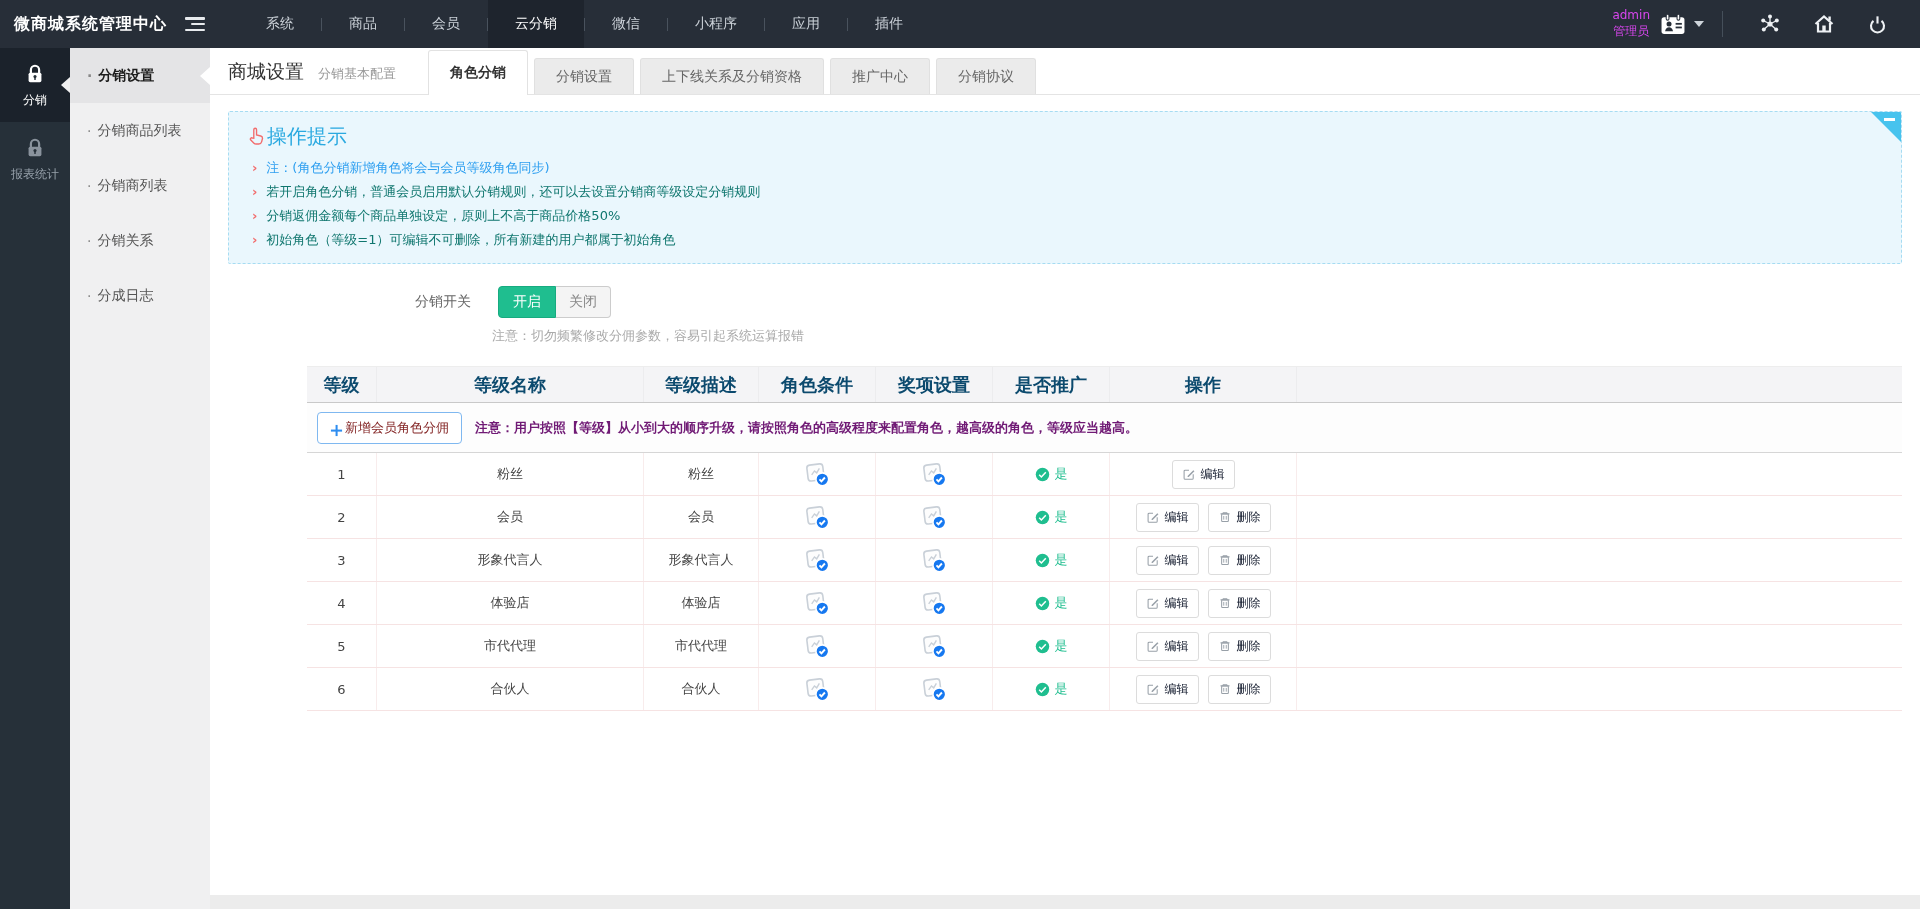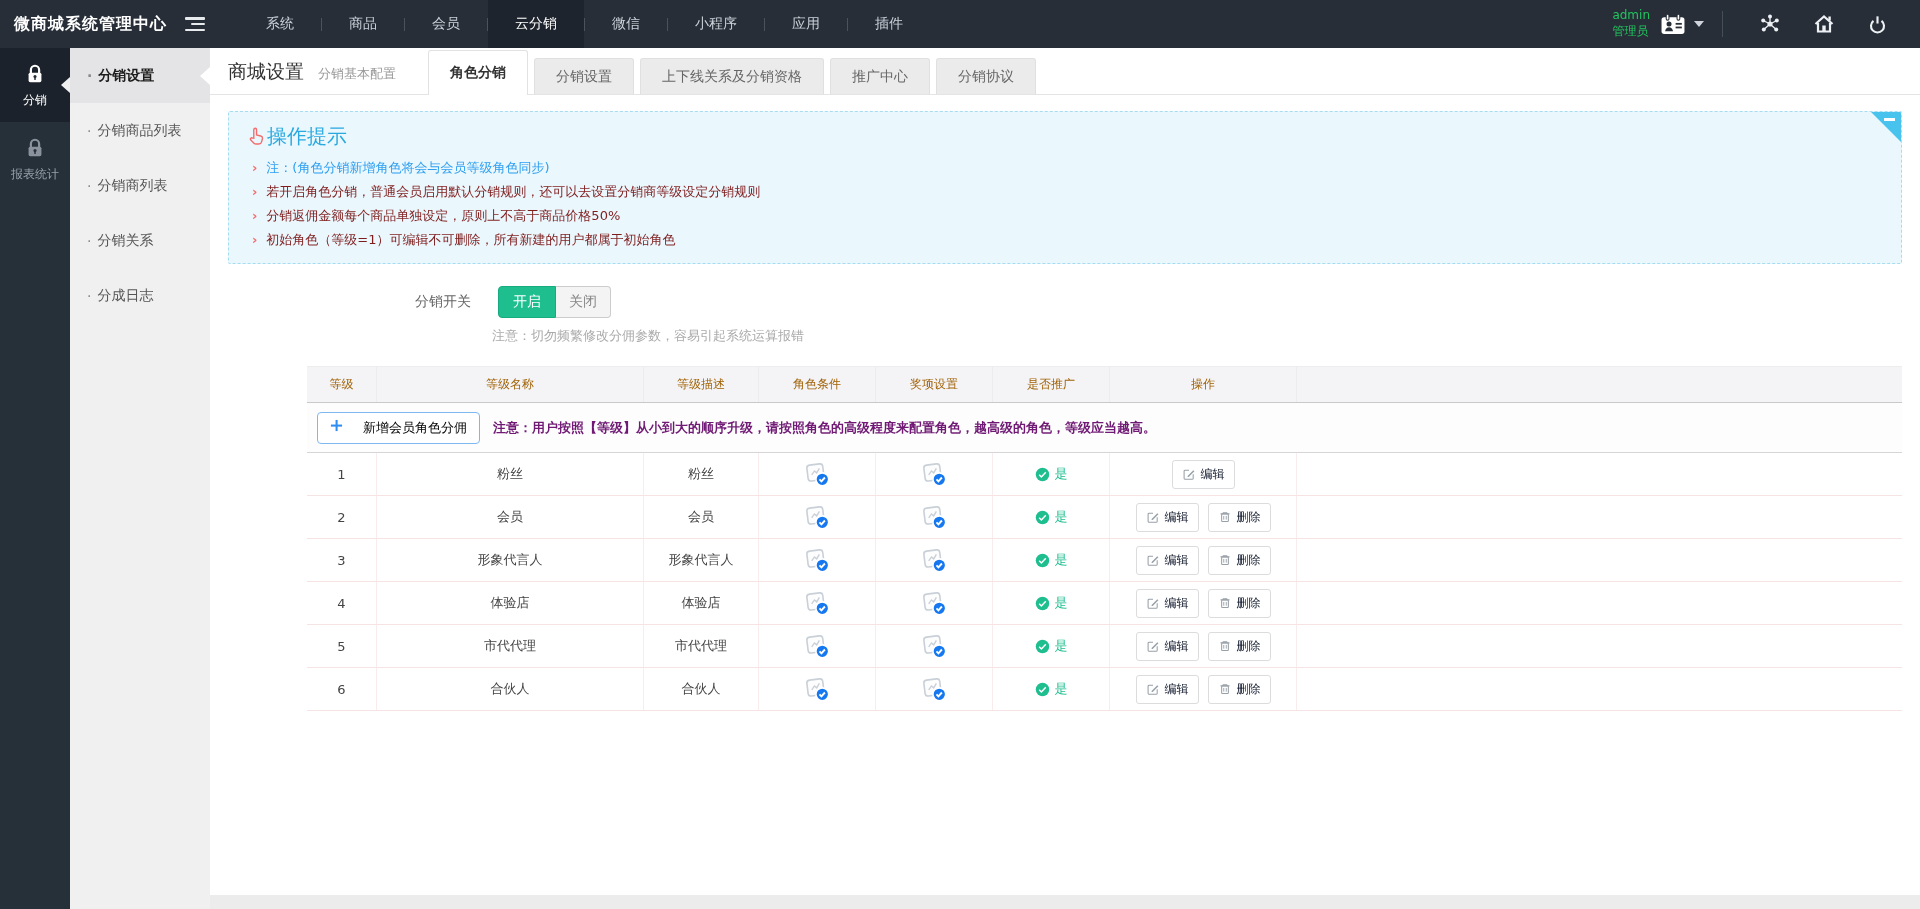--- a/index.html
+++ b/index.html
@@ -12,21 +12,21 @@
     display:flex;align-items:center;color:#fff;z-index:20}
   .brand{font-size:16px;font-weight:bold;letter-spacing:1px;padding:0 14px;white-space:nowrap}
   .hamburger{width:20px;height:14px;margin:0 18px 0 4px;display:flex;flex-direction:column;justify-content:space-between;cursor:pointer}
   .hamburger i{display:block;height:2.5px;background:#e8ebee;border-radius:1px}
   .hamburger i:nth-child(2){width:70%;margin-left:30%}
   .nav{display:flex;align-items:center;height:100%;margin-left:16px}
   .nav-item{height:100%;display:flex;align-items:center;padding:0 27px;font-size:14px;color:#ccd2d9;cursor:pointer;white-space:nowrap}
   .nav-item.active{background:#1e242d;color:#fff}
   .nav-sep{width:1px;height:13px;background:#49525d}
   .top-right{margin-left:auto;display:flex;align-items:center;height:100%;padding-right:16px}
-  .user-block{text-align:left;font-size:12px;line-height:1.3;margin-right:9px;color:#22c55e}
+  .user-block{text-align:center;font-size:12px;line-height:1.3;margin-right:9px;color:#d946ef}
   .card-wrap{display:flex;align-items:center;cursor:pointer}
   .caret{width:0;height:0;border-left:5px solid transparent;border-right:5px solid transparent;border-top:6px solid #cfd5db;margin-left:7px}
   .top-divider{width:1px;height:26px;background:#454f5a;margin:0 20px 0 18px}
   .top-icon{padding:0 15px;height:100%;display:flex;align-items:center;cursor:pointer;color:#eef1f4}
 
   
   .rail{position:absolute;top:48px;left:0;bottom:0;width:70px;background:#263039;z-index:15}
   .rail-item{padding:15px 0 13px;text-align:center;color:#97a1ab;font-size:12px;cursor:pointer;position:relative}
   .rail-item .lk{display:block;margin:0 auto 7px;color:#8a939d}
   .rail-item.active{background:#1b222b;color:#fff}
@@ -50,41 +50,41 @@
   .tabs{display:flex;align-items:flex-end;margin-left:26px}
   .tab{background:#ebebeb;border:1px solid #e0e0e0;border-bottom:none;height:36px;display:flex;align-items:center;
     padding:0 21px;font-size:14px;color:#666;margin-left:6px;border-radius:3px 3px 0 0;cursor:pointer}
   .tab.active{background:#fff;height:45px;font-weight:bold;color:#333;border-color:#e2e2e2;margin-bottom:-1px}
 
   .body-pad{padding:16px 18px 0}
 
   
   .tipbox{position:relative;background:#eaf7fd;border:1px dashed #a6dcf2;border-radius:2px;padding:8px 16px 15px;overflow:hidden}
   .tip-head{display:flex;align-items:center;color:#2aa9e0;font-size:20px;height:32px}
-  .tip-item{display:flex;align-items:center;font-size:13px;color:#7f1d1d;margin-top:8px;padding-left:7px;line-height:16px}
+  .tip-item{display:flex;align-items:center;font-size:13px;color:#0f766e;margin-top:8px;padding-left:7px;line-height:16px}
   .tip-item::before{content:"›";color:#f26c6c;font-weight:bold;margin-right:9px;font-size:13px}
   .tip-item.blue{color:#2e9ff0}
   .corner{position:absolute;top:0;right:0;width:0;height:0;border-top:30px solid #47c3ee;border-left:30px solid transparent;cursor:pointer}
   .corner-minus{position:absolute;top:6px;right:6px;width:11px;height:3px;background:#fff;z-index:2}
 
   
   .switch-row{display:flex;align-items:center;margin-top:22px;padding-left:187px}
   .switch-label{font-size:14px;color:#666;margin-right:27px}
   .btn-on{background:#1fbe8f;color:#fff;border:1px solid #17ab80;border-radius:4px 0 0 4px;padding:6px 14px;font-size:14px}
   .btn-off{background:#f4f4f4;color:#888;border:1px solid #ccc;border-left:none;border-radius:0 4px 4px 0;padding:6px 13px;font-size:14px}
   .switch-note{margin:9px 0 0 264px;font-size:13px;color:#aaa}
 
   
   .gtable{margin:21px 0 0 79px;width:1595px;border-top:1px solid #ededed}
   .grow{display:grid;grid-template-columns:70px 267px 115px 117px 117px 117px 187px 1fr}
   .thead{background:#f4f4f6;height:36px;border-bottom:1px solid #c9c9c9}
-  .th{display:flex;align-items:center;justify-content:center;font-size:12px;font-weight:normal;color:#a16207;border-right:1px solid #ececee}
+  .th{display:flex;align-items:center;justify-content:center;font-size:18px;font-weight:bold;color:#0c4a6e;border-right:1px solid #ececee}
   .th:last-child{border-right:none}
   .toolbar{height:50px;display:flex;align-items:center;background:#fdfdfd;border-bottom:1px solid #d6d6d6;padding-left:10px;gap:13px}
-  .add-btn{display:inline-flex;align-items:flex-start;gap:20px;border:1px solid #7fb8f0;color:#000000;background:#fff;border-radius:4px;padding:6px 12px;font-size:13px}
+  .add-btn{display:inline-flex;align-items:flex-end;gap:2px;border:1px solid #7fb8f0;color:#7f1d1d;background:#fff;border-radius:4px;padding:6px 12px;font-size:13px}
   .notice{color:#701a75;font-size:13px;font-weight:bold}
   .tr{height:43px;border-bottom:1px solid #f6e3e3}
   .td{display:flex;align-items:center;justify-content:center;font-size:13px;color:#444;border-right:1px solid #f8ecec}
   .td:last-child{border-right:none}
   .promote{color:#1fbe8f;gap:5px}
   .cert{display:inline-flex;cursor:pointer}
   .mini{display:inline-flex;align-items:center;gap:5px;border:1px solid #dcdcdc;background:#fff;border-radius:3px;padding:5px 9px;font-size:12px;color:#0f172a}
   .mini + .mini{margin-left:9px}
   .mini svg{color:#98a0a8}
 

